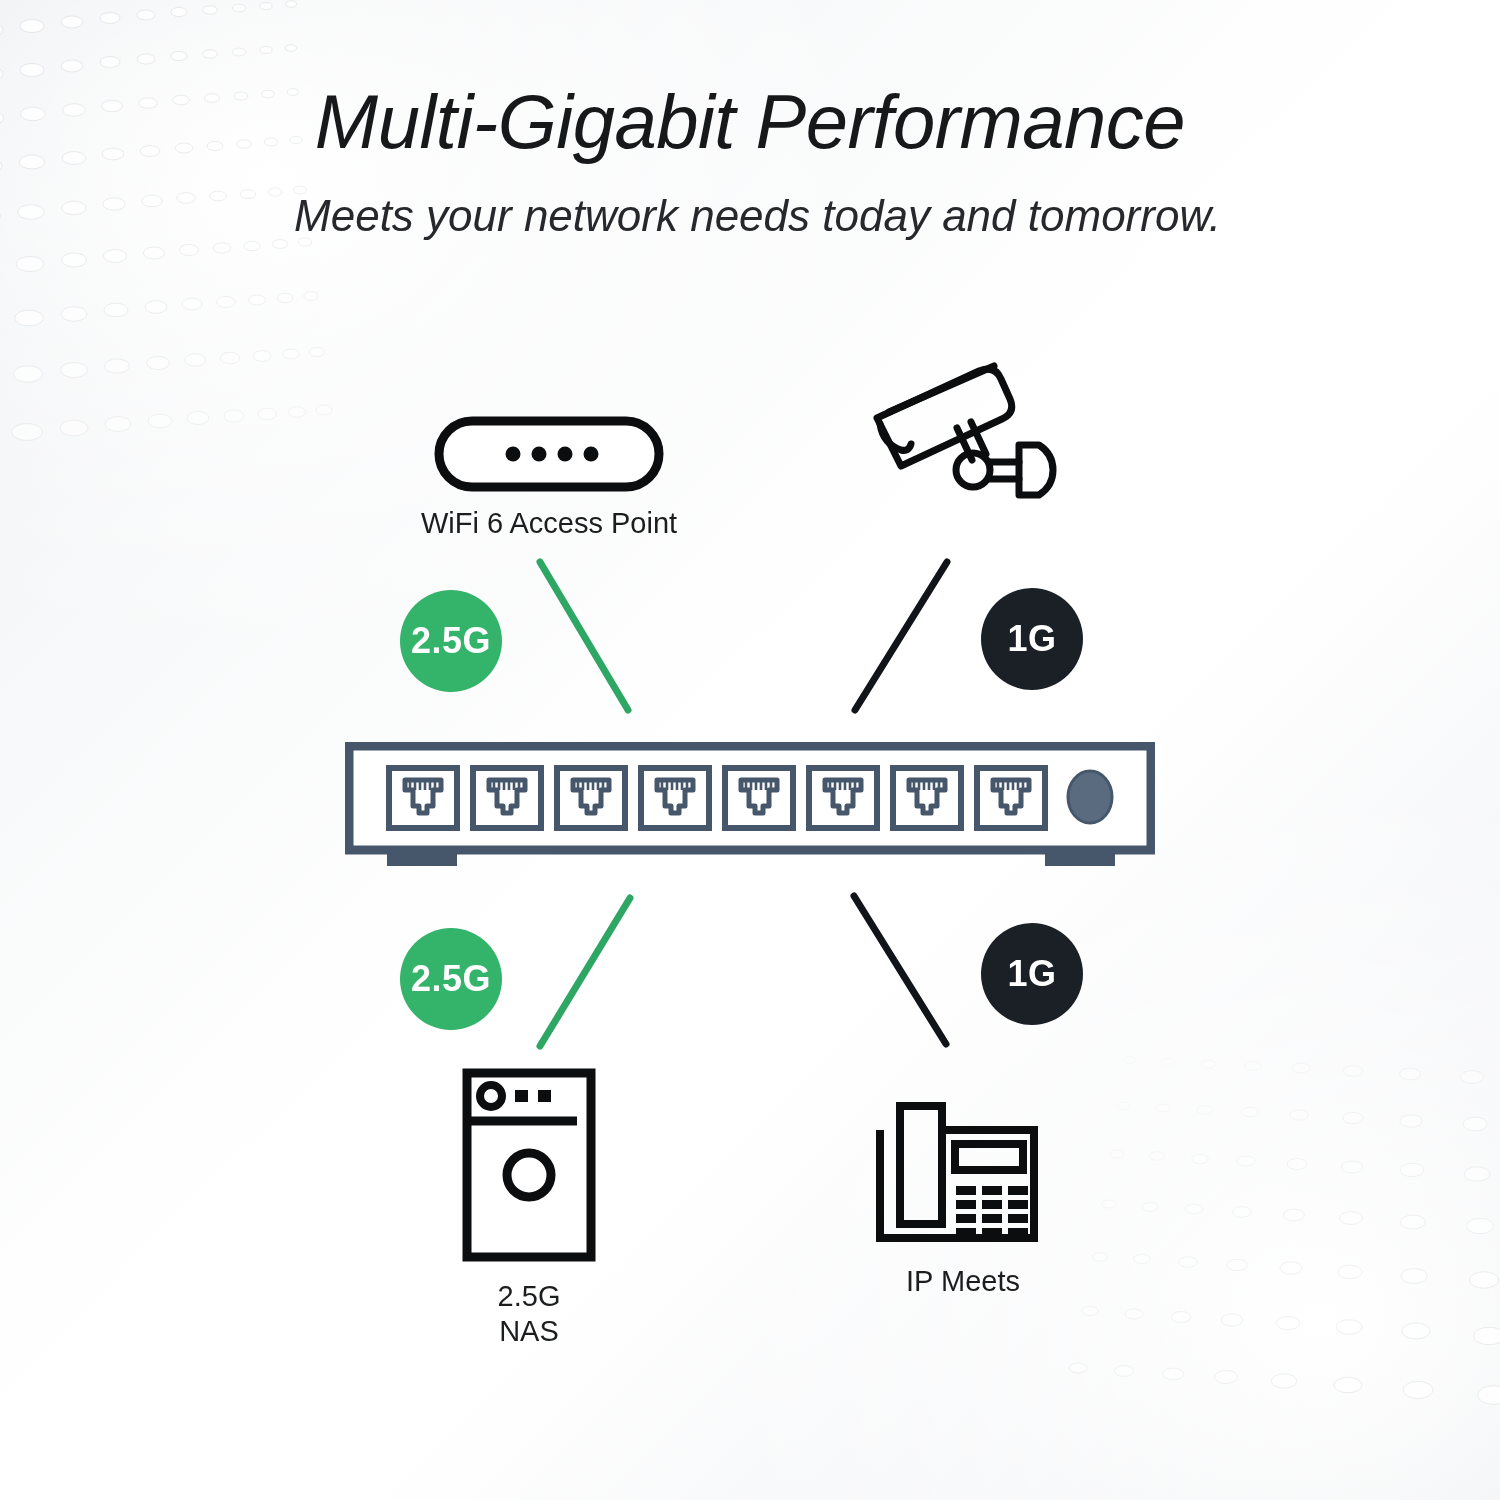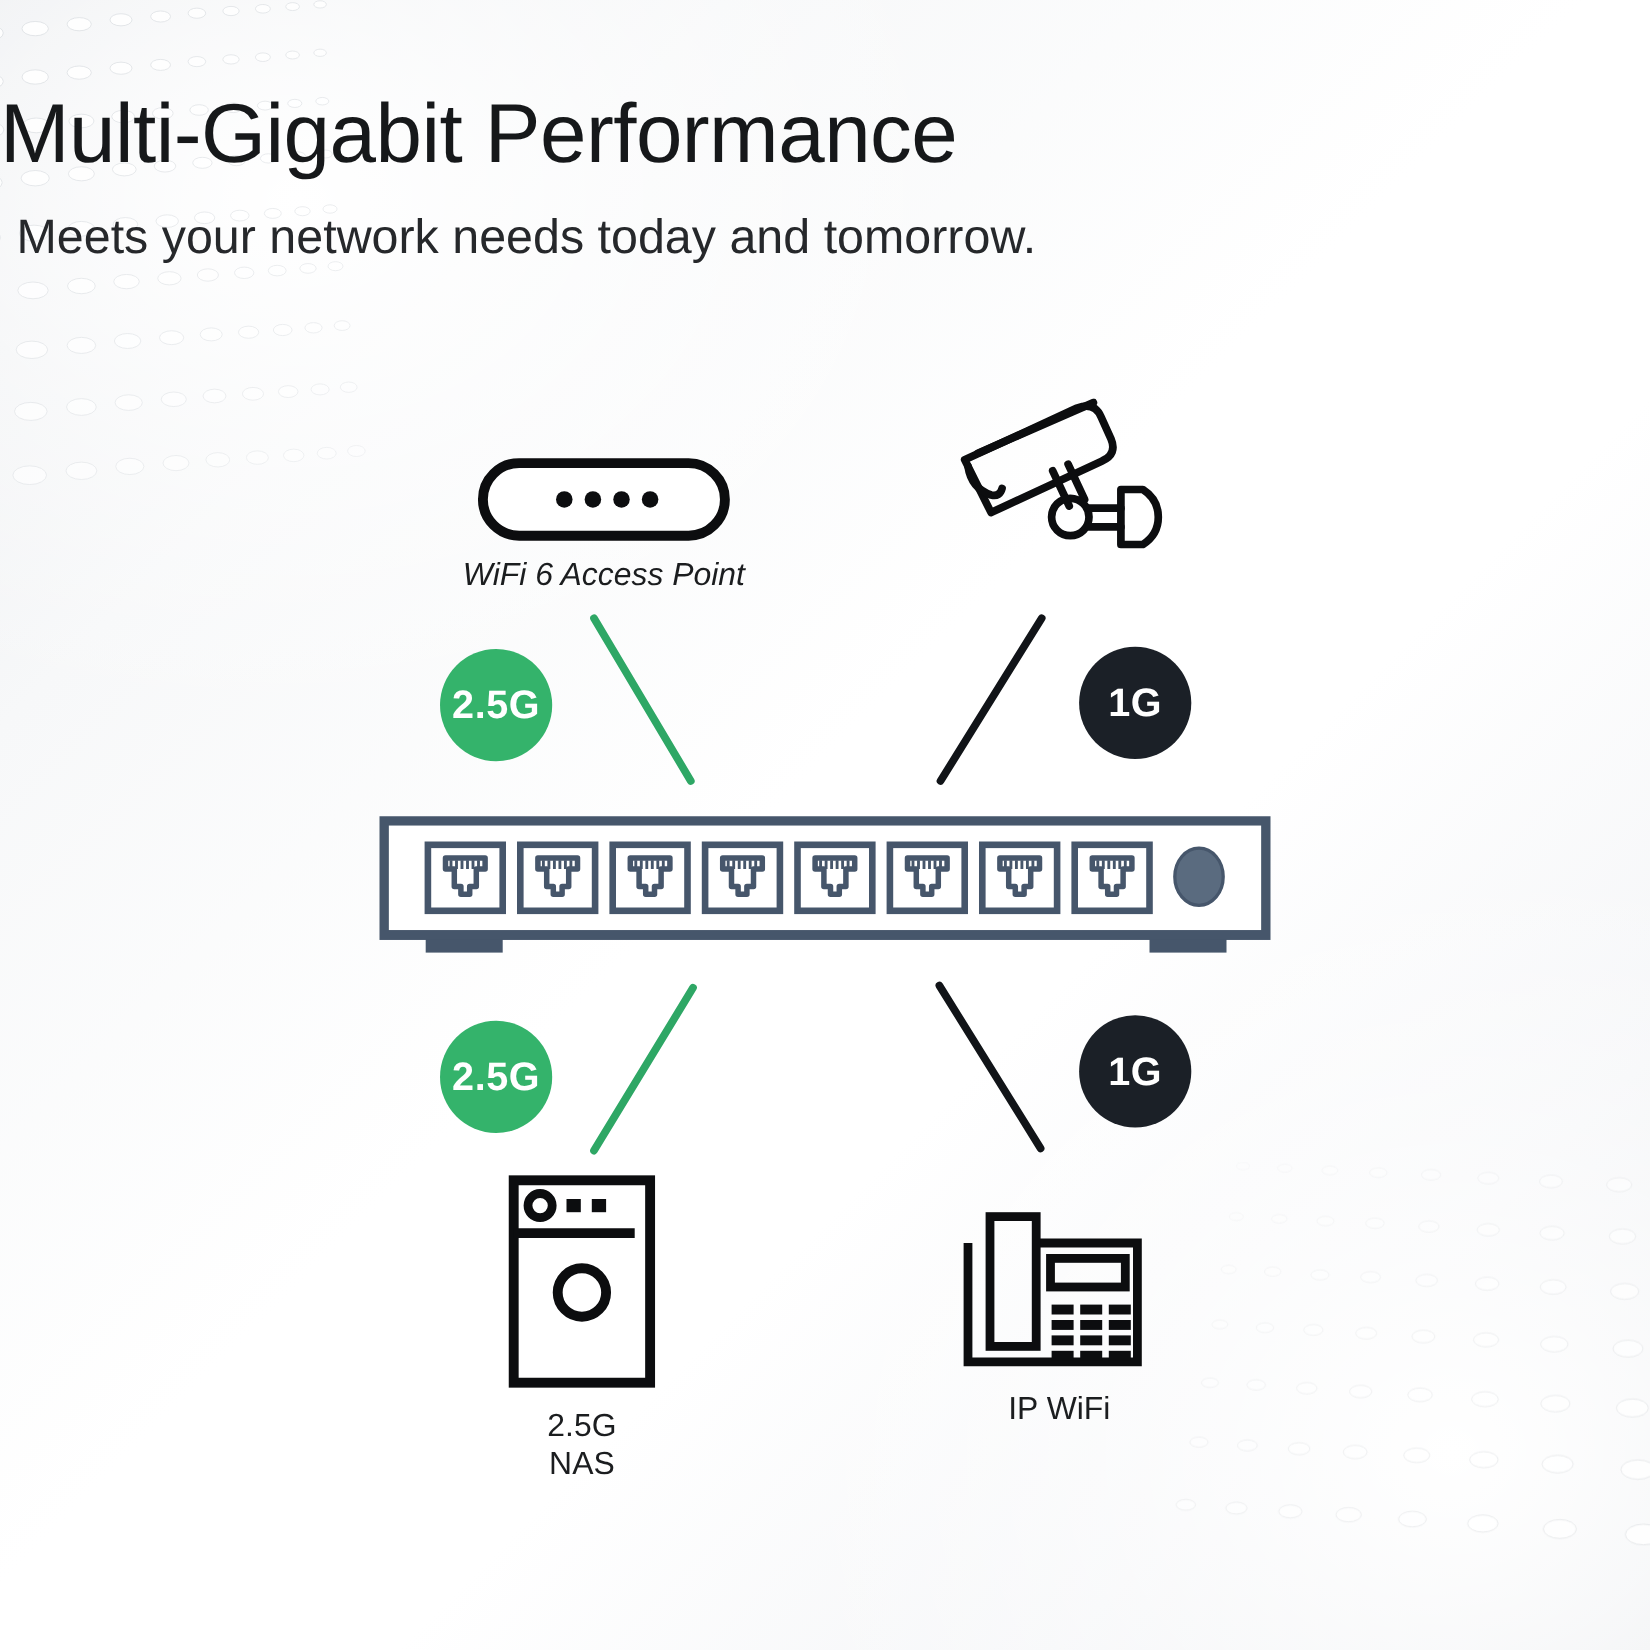--- a/index.html
+++ b/index.html
@@ -18,21 +18,21 @@
       radial-gradient(ellipse 900px 700px at 18% 12%, #ffffff 0%, rgba(255,255,255,0) 70%),
       radial-gradient(ellipse 900px 800px at 88% 88%, #ffffff 0%, rgba(255,255,255,0) 70%),
       linear-gradient(135deg, #e9ebee 0%, #f7f8f9 22%, #ffffff 48%, #ffffff 62%, #f5f6f8 82%, #e8eaed 100%);
   }
 
   
   .mesh { position:absolute; pointer-events:none; }
   .mesh svg { display:block; }
 
   
-  .header { position:absolute; top:0; left:0; width:1500px; text-align:left; }
+  .header { position:absolute; top:0; left:0; width:1500px; text-align:center;font-style:italic; }
   .title {
     margin-top:78px;
     font-size:76px;
     font-weight:400;
     letter-spacing:-0.5px;
     color:#16181a;
     font-family:"Liberation Sans", sans-serif;
   }
   .subtitle {
     margin-top:26px;
@@ -49,21 +49,21 @@
   .node-icon { display:flex; align-items:flex-end; justify-content:center; }
   .node-label {
     margin-top:14px;
     font-size:29px;
     color:#1b1d1f;
     line-height:1.22;
     white-space:pre-line;
   }
 
   
-  #node-ap      { left:364px; top:382px;  width:370px;font-style:italic; }
+  #node-ap      { left:364px; top:382px;  width:370px; }
   #node-cam     { left:798px; top:362px;  width:330px; }
   #node-nas     { left:364px; top:1060px; width:330px; }
   #node-phone   { left:798px; top:1090px; width:330px; }
 
   #node-ap .node-icon    { height:110px; }
   #node-cam .node-icon   { height:140px; }
   #node-nas .node-icon   { height:205px; }
   #node-phone .node-icon { height:160px; }
 
   
@@ -417,21 +417,21 @@
             <rect x="140" y="102" width="20" height="9"></rect>
             <rect x="88" y="116" width="20" height="9"></rect>
             <rect x="114" y="116" width="20" height="9"></rect>
             <rect x="140" y="116" width="20" height="9"></rect>
             <rect x="88" y="130" width="20" height="9"></rect>
             <rect x="114" y="130" width="20" height="9"></rect>
             <rect x="140" y="130" width="20" height="9"></rect>
           </g>
         </svg>
       </div>
-      <div class="node-label">IP WiFi</div>
+      <div class="node-label">IP Meets</div>
     </div>
 
     <div class="badge green" id="badge-ap">
       <span>2.5G</span>
     </div>
     <div class="badge dark" id="badge-cam">
       <span>1G</span>
     </div>
     <div class="badge green" id="badge-nas">
       <span>2.5G</span>

